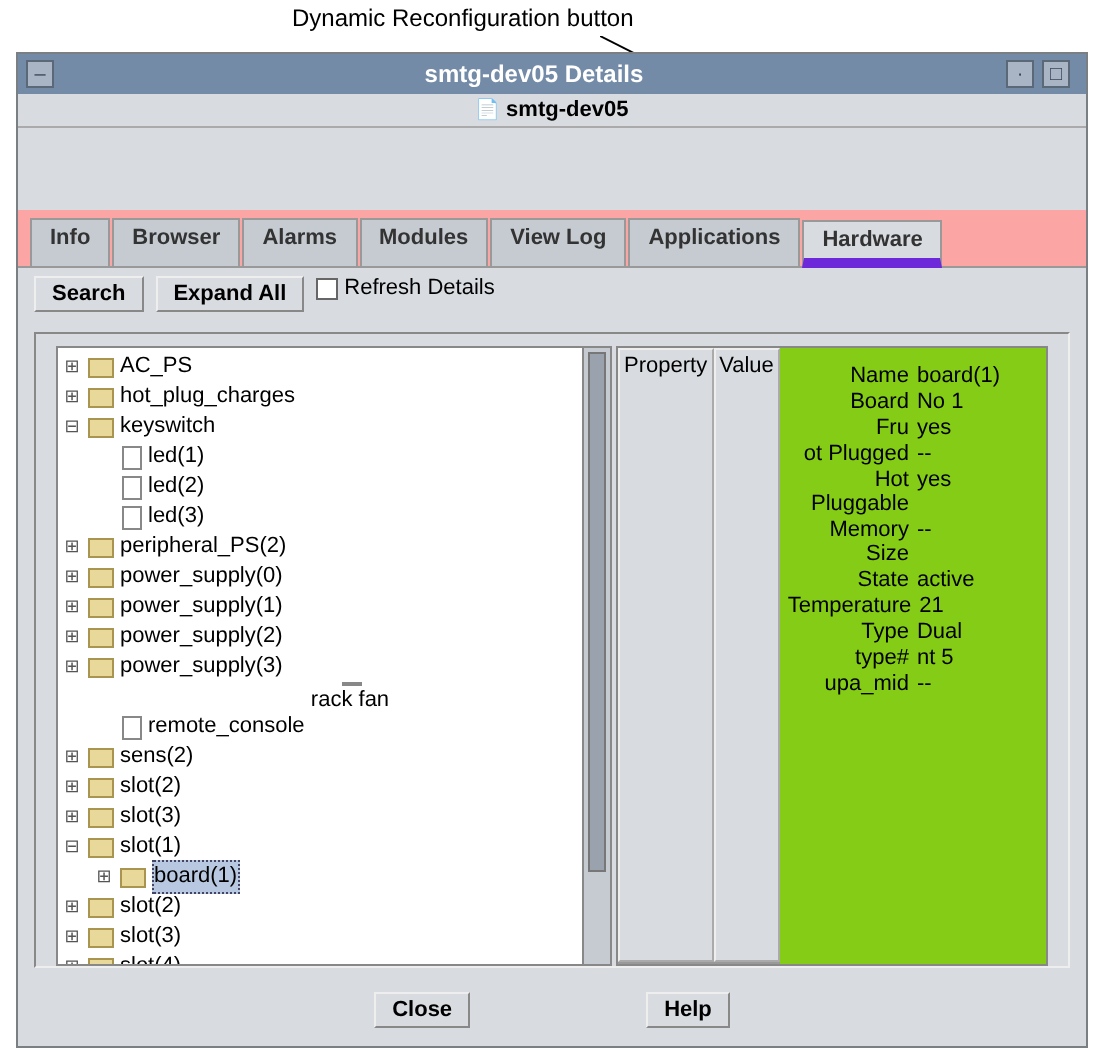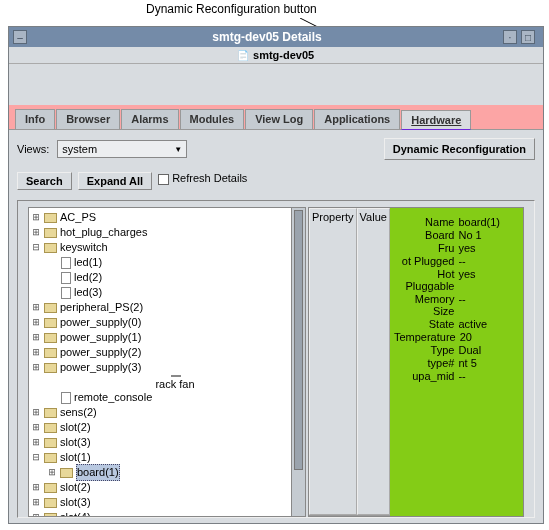--- a/index.html
+++ b/index.html
@@ -7,21 +7,21 @@
 .annotation { position: absolute; top: 2px; left: 146px; font-size: 12px; color: #000; }
 .pointer-line { position: absolute; top: 18px; left: 300px; width: 170px; height: 90px; pointer-events: none; }
 .main-window { position: absolute; top: 26px; left: 8px; width: 536px; height: 498px; background: #d8dce0; border: 1px solid #7a7f84; }
 .titlebar { background: #748ba8; color: #fff; height: 20px; display: flex; align-items: center; padding: 0 4px; font-size: 12px; }
 .title-btn { width: 14px; height: 14px; background: #a9b5c4; border: 1px solid #5a6878; margin-right: 4px; display: inline-flex; align-items: center; justify-content: center; font-size: 10px; color: #3a4656; }
 .title-text { flex: 1; text-align: center; font-weight: bold; }
 .subtitle { background: #d8dce0; text-align: center; padding: 2px; font-size: 11px; font-weight: bold; border-bottom: 1px solid #aaa; }
 .subtitle::before { content: "📄 "; font-size: 10px; }
 .tab-row { display: flex; background: #fca5a5; padding: 4px 6px 0 6px; border-bottom: 1px solid #999; margin-top: 41px; }
 .tab { padding: 3px 9px; font-size: 11px; background: #c5cbd1; border: 1px solid #999; border-bottom: none; margin-right: 1px; cursor: pointer; font-weight: bold; color: #333; }
-.tab.active { background: #d8dce0; border-bottom: 1px solid #6d28d9; position: relative; top: 1px; text-decoration: underline; }
+.tab.active { background: #d8dce0; border-bottom: 5px solid #6d28d9; position: relative; top: 1px; }
 .view-row { display: flex; align-items: center; padding: 8px; gap: 8px; }
 .label { font-size: 11px; }
 .dropdown { width: 130px; height: 18px; background: #eceef0; border: 1px solid #888; display: flex; align-items: center; justify-content: space-between; padding: 0 4px; font-size: 11px; }
 .dropdown-arrow { font-size: 8px; }
 .btn { background: #d8dce0; border: 1px solid #888; border-top-color: #eee; border-left-color: #eee; padding: 2px 8px; font-size: 11px; cursor: pointer; font-weight: bold; }
 .dr-btn { margin-left: auto; padding: 4px 8px; }
 .toolbar-row { display: flex; align-items: flex-start; gap: 6px; padding: 4px 8px 10px 8px; }
 .checkbox { width: 11px; height: 11px; border: 1px solid #666; background: #fff; display: inline-block; vertical-align: middle; margin-right: 3px; }
 .panel-area { display: flex; gap: 2px; padding: 0 10px; height: 318px; border: 1px solid #888; margin: 0 8px; padding-top: 6px; background: #d8dce0; border-top-color:#888; border-left-color:#888; border-right-color:#eee; border-bottom-color:#eee;}
 .tree-panel { width: 278px; background: #fff; border: 1px solid #888; overflow: hidden; position: relative; }
@@ -62,28 +62,20 @@
   <div class="tab-row">
     <div class="tab">Info</div>
     <div class="tab">Browser</div>
     <div class="tab">Alarms</div>
     <div class="tab">Modules</div>
     <div class="tab">View Log</div>
     <div class="tab">Applications</div>
     <div class="tab active">Hardware</div>
   </div>
 
-  <div class="view-row">
-    <span class="label">Views:</span>
-    <div class="dropdown">
-      <span>system</span>
-      <span class="dropdown-arrow">▼</span>
-    </div>
-    <button class="btn dr-btn">Dynamic Reconfiguration</button>
-  </div>
 
   <div class="toolbar-row">
     <button class="btn">Search</button>
     <button class="btn">Expand All</button>
     <span><span class="checkbox"></span><span>Refresh Details</span></span>
   </div>
 
   <div class="panel-area">
     <div class="tree-panel">
       <div class="tree-content" id="tree">
@@ -226,21 +218,21 @@
           <div class="prop-row">
             <div class="prop-label">Memory Size</div>
             <div class="prop-value">--</div>
           </div>
           <div class="prop-row">
             <div class="prop-label">State</div>
             <div class="prop-value">active</div>
           </div>
           <div class="prop-row">
             <div class="prop-label">Temperature</div>
-            <div class="prop-value">20</div>
+            <div class="prop-value">21</div>
           </div>
           <div class="prop-row">
             <div class="prop-label">Type</div>
             <div class="prop-value">Dual</div>
           </div>
           <div class="prop-row">
             <div class="prop-label">type#</div>
             <div class="prop-value">nt 5</div>
           </div>
           <div class="prop-row">

